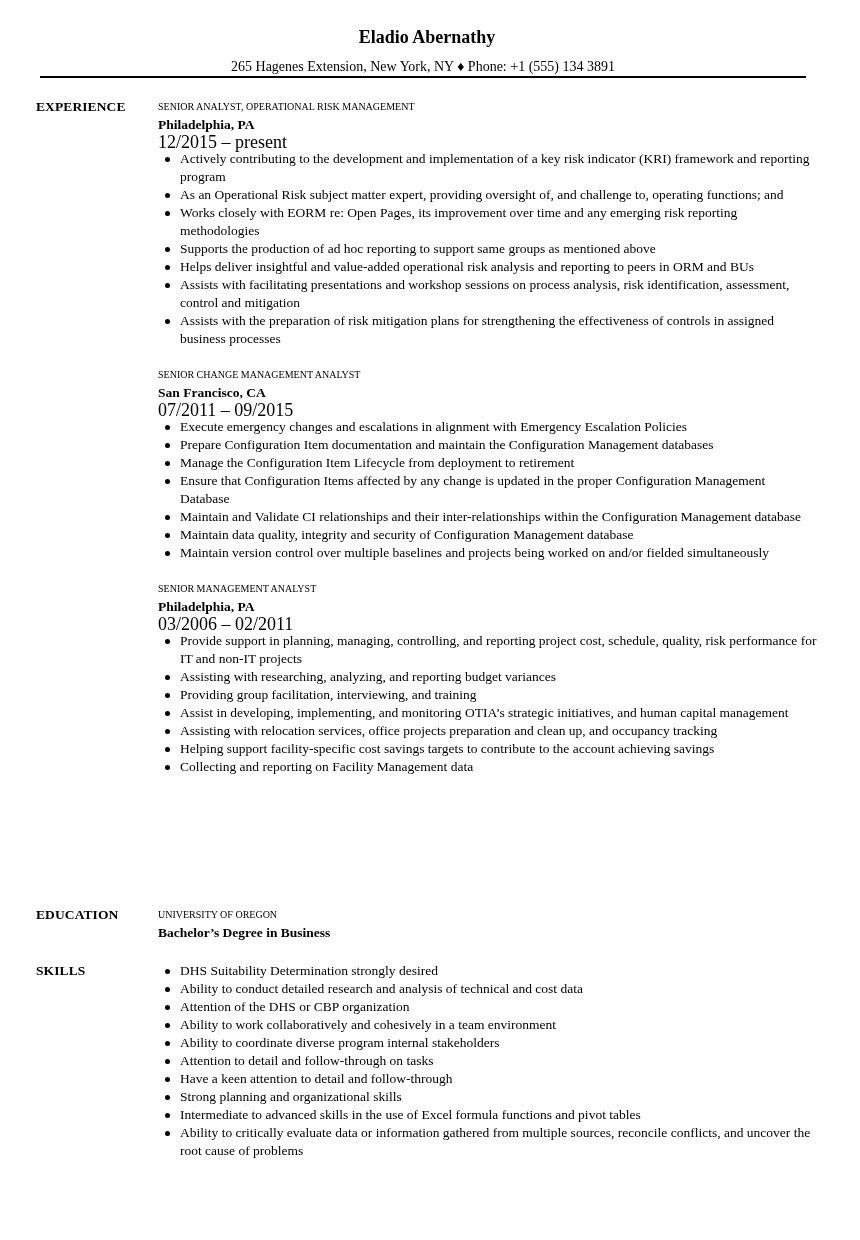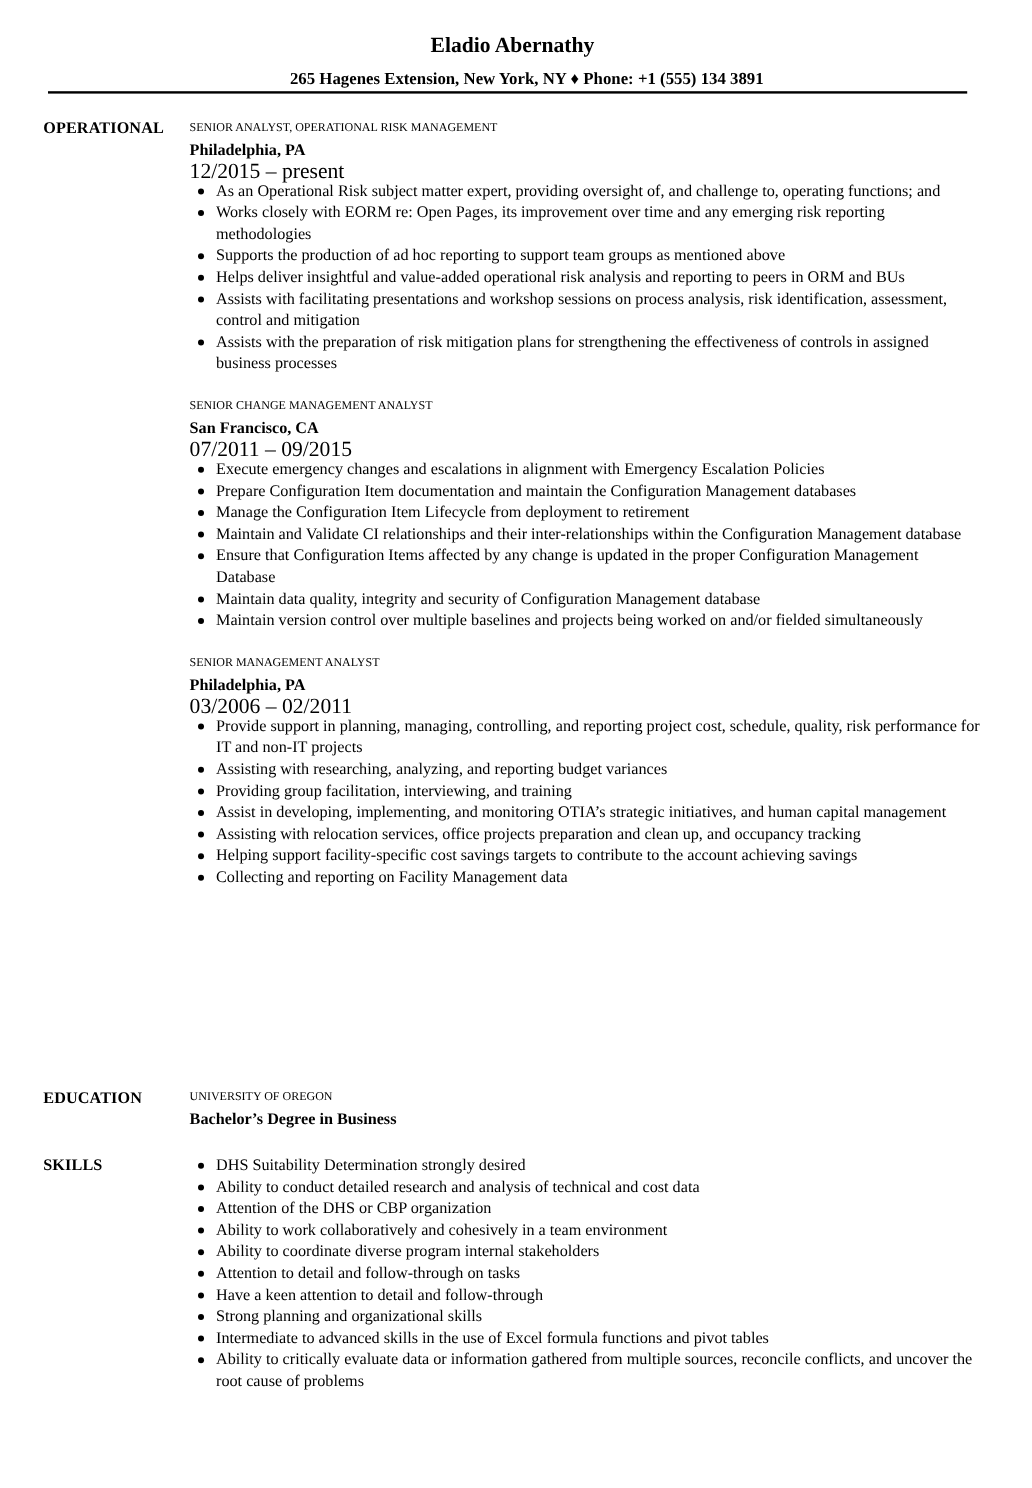--- a/index.html
+++ b/index.html
@@ -26,25 +26,25 @@
       position: absolute;
       left: 4px;
       top: 26px;
       width: 766px;
       font-size: 18px;
       font-weight: bold;
       line-height: 22px;
     }
     .contact {
       position: absolute;
-      left: 16px;
+      left: 0;
       top: 59px;
       width: 766px;
       font-size: 14px;
-      font-weight: bold;
+      font-weight: normal;
       line-height: 16px;
     }
     .rule {
       position: absolute;
       left: 40px;
       top: 76px;
       width: 766px;
       height: 2px;
       background: #000000;
     }
@@ -110,47 +110,48 @@
 </head>
 <body>
 
 <div class="header">
   <div class="name">Eladio Abernathy</div>
   <div class="contact">265 Hagenes Extension, New York, NY ♦ Phone: +1 (555) 134 3891</div>
 </div>
 <div class="rule"></div>
 
 <div class="section" style="top:98px;">
-  <div class="section-label">OPERATIONAL</div>
+  <div class="section-label">EXPERIENCE</div>
   <div class="section-body">
 
     <div class="job">
       <div class="job-title">SENIOR ANALYST, OPERATIONAL RISK MANAGEMENT</div>
       <div class="job-location">Philadelphia, PA</div>
       <div class="job-dates">12/2015 – present</div>
       <ul class="bullets">
+        <li><span class="dot"></span><span>Actively contributing to the development and implementation of a key risk indicator (KRI) framework and reporting program</span></li>
         <li><span class="dot"></span><span>As an Operational Risk subject matter expert, providing oversight of, and challenge to, operating functions; and</span></li>
         <li><span class="dot"></span><span>Works closely with EORM re: Open Pages, its improvement over time and any emerging risk reporting methodologies</span></li>
-        <li><span class="dot"></span><span>Supports the production of ad hoc reporting to support team groups as mentioned above</span></li>
+        <li><span class="dot"></span><span>Supports the production of ad hoc reporting to support same groups as mentioned above</span></li>
         <li><span class="dot"></span><span>Helps deliver insightful and value-added operational risk analysis and reporting to peers in ORM and BUs</span></li>
         <li><span class="dot"></span><span>Assists with facilitating presentations and workshop sessions on process analysis, risk identification, assessment, control and mitigation</span></li>
         <li><span class="dot"></span><span>Assists with the preparation of risk mitigation plans for strengthening the effectiveness of controls in assigned business processes</span></li>
       </ul>
     </div>
 
     <div class="job">
       <div class="job-title">SENIOR CHANGE MANAGEMENT ANALYST</div>
       <div class="job-location">San Francisco, CA</div>
       <div class="job-dates">07/2011 – 09/2015</div>
       <ul class="bullets">
         <li><span class="dot"></span><span>Execute emergency changes and escalations in alignment with Emergency Escalation Policies</span></li>
         <li><span class="dot"></span><span>Prepare Configuration Item documentation and maintain the Configuration Management databases</span></li>
         <li><span class="dot"></span><span>Manage the Configuration Item Lifecycle from deployment to retirement</span></li>
+        <li><span class="dot"></span><span>Ensure that Configuration Items affected by any change is updated in the proper Configuration Management Database</span></li>
         <li><span class="dot"></span><span>Maintain and Validate CI relationships and their inter-relationships within the Configuration Management database</span></li>
-        <li><span class="dot"></span><span>Ensure that Configuration Items affected by any change is updated in the proper Configuration Management Database</span></li>
         <li><span class="dot"></span><span>Maintain data quality, integrity and security of Configuration Management database</span></li>
         <li><span class="dot"></span><span>Maintain version control over multiple baselines and projects being worked on and/or fielded simultaneously</span></li>
       </ul>
     </div>
 
     <div class="job">
       <div class="job-title">SENIOR MANAGEMENT ANALYST</div>
       <div class="job-location">Philadelphia, PA</div>
       <div class="job-dates">03/2006 – 02/2011</div>
       <ul class="bullets">

